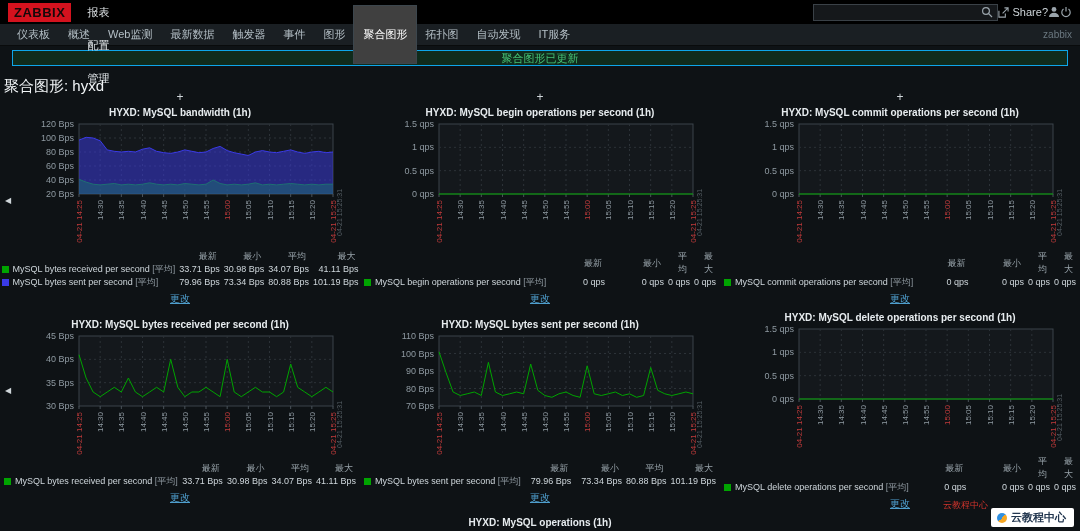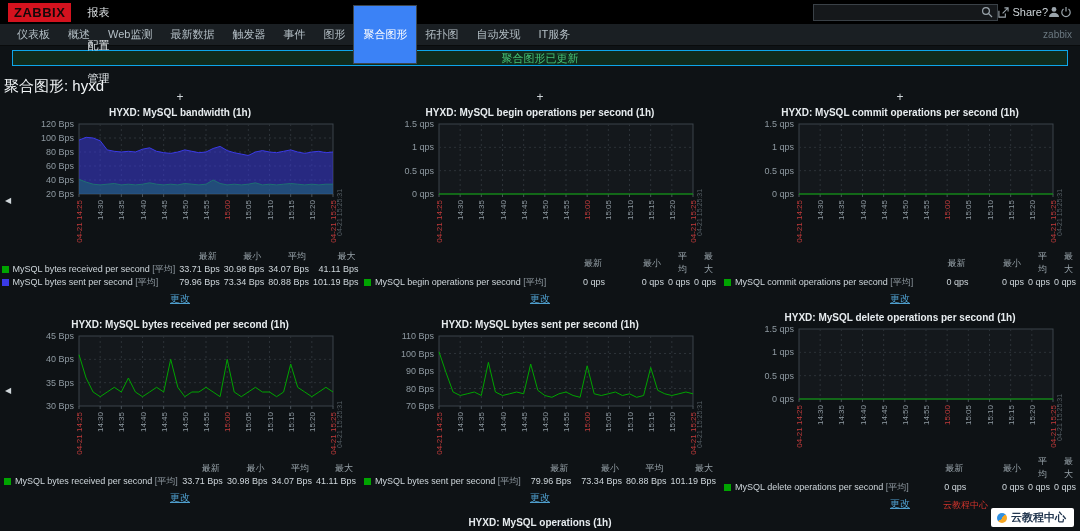--- a/index.html
+++ b/index.html
@@ -17,21 +17,21 @@
     display:flex; align-items:center; padding:0 4px; }
   .searchbox input { flex:1; background:transparent; border:none; outline:none;
     color:#cfd6da; font-size:10px; min-width:0; }
   .tb-btn { color:#cfd6da; font-size:11px; display:flex; align-items:center; gap:4px; cursor:pointer; }
   .tb-icon { display:inline-flex; }
 
   
   .subnav { height:22px; background:#1a1f23; border-bottom:1px solid #090b0c;
     display:flex; align-items:center; padding:0 8px; }
   .subnav .nav-item { color:#b4bfc6; font-size:11px; padding:21px 9px; cursor:pointer; white-space:nowrap; }
-  .subnav .nav-item.active { background:#3b82f6; color:#fff; outline:1px solid #3c464d; }
+  .subnav .nav-item.active { background:#404040; color:#fff; outline:1px solid #3c464d; }
   .subnav-right { margin-left:auto; color:#6b7880; font-size:10px; }
 
   
   .banner { margin:4px 12px; height:16px; background:#102b1c; border:1px solid #0ea5e9;
     color:#45c274; font-size:11px; display:flex; align-items:center; justify-content:center; }
   .page-title { color:#f1f5f7; font-size:15px; padding:7px 4px 6px; }
 
   
   table.grid { width:100%; table-layout:fixed; border-collapse:collapse; }
   table.grid td { width:33.33%; vertical-align:middle; padding:1px 2px; overflow:hidden; }

